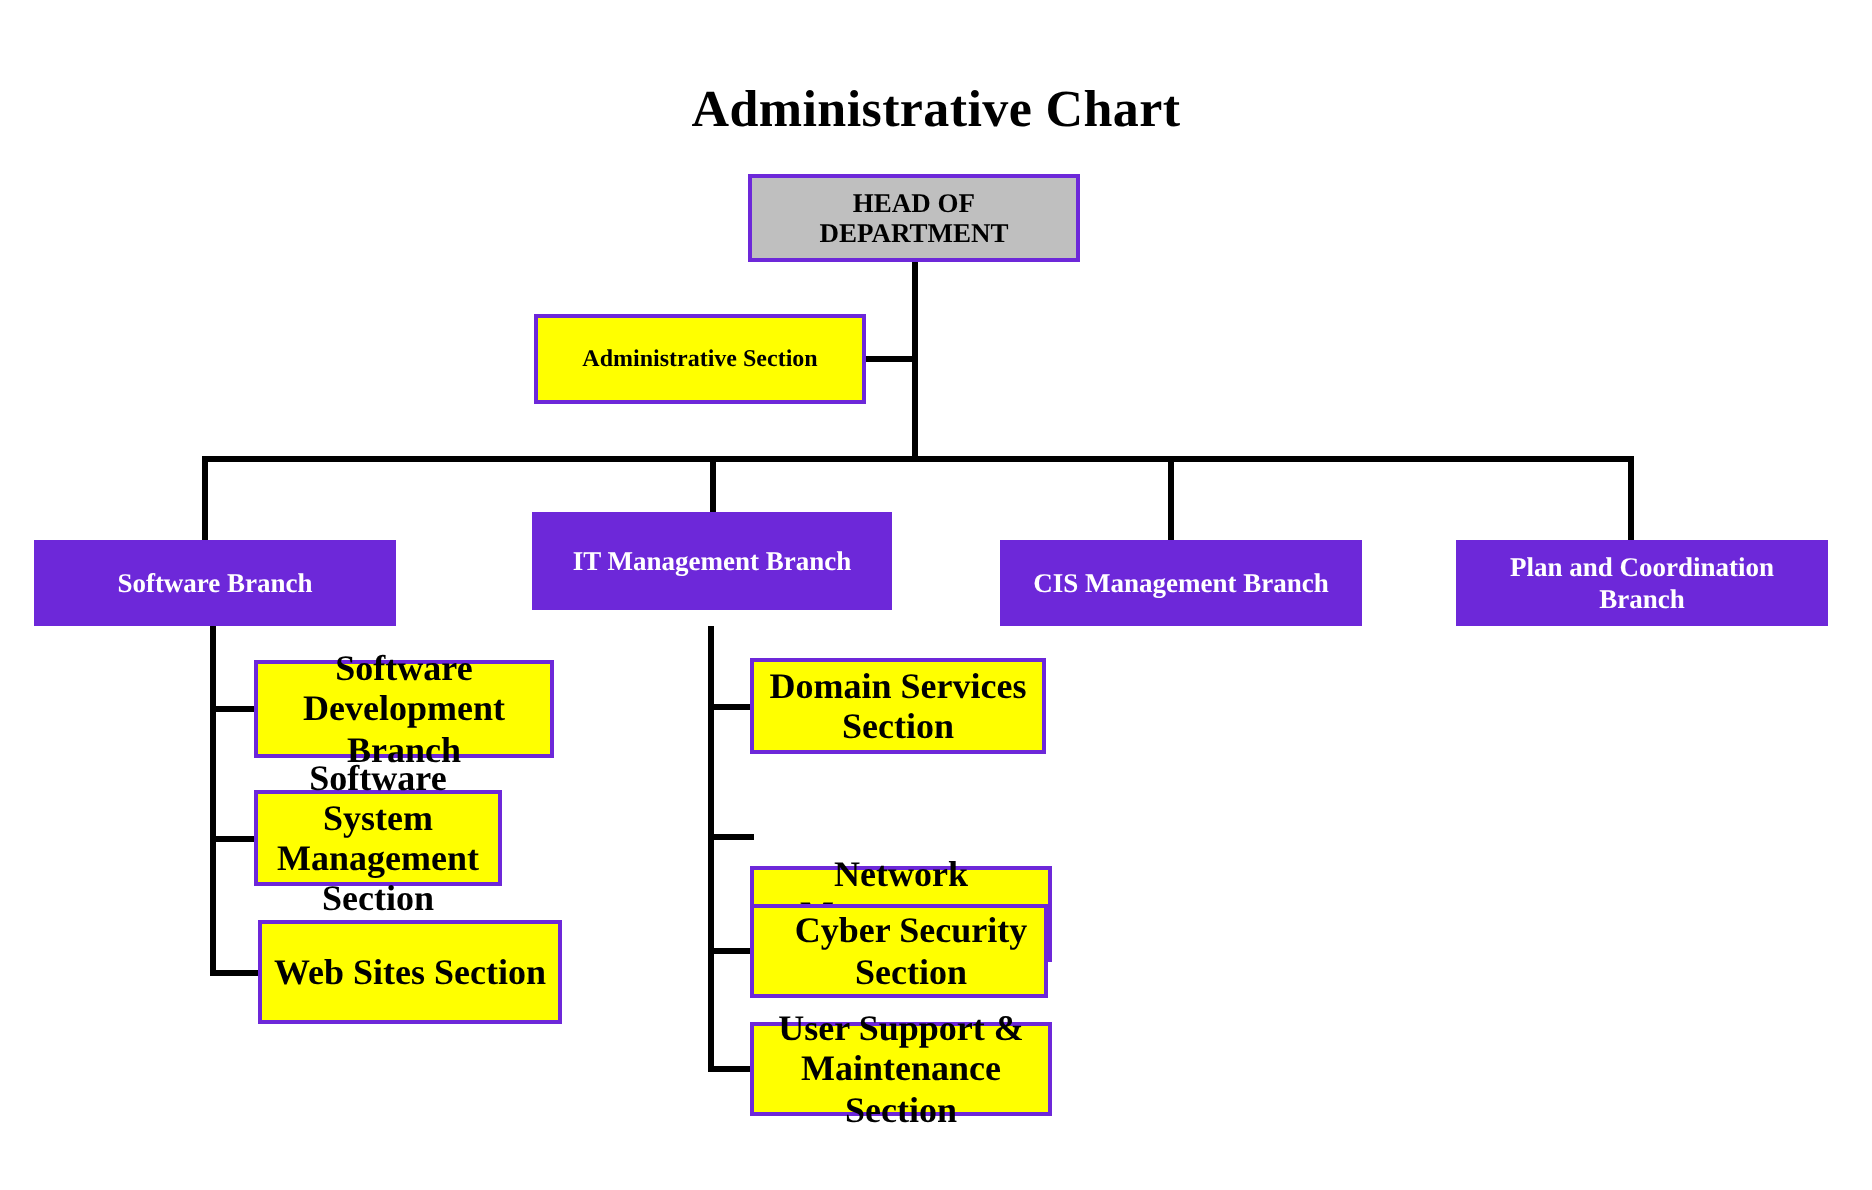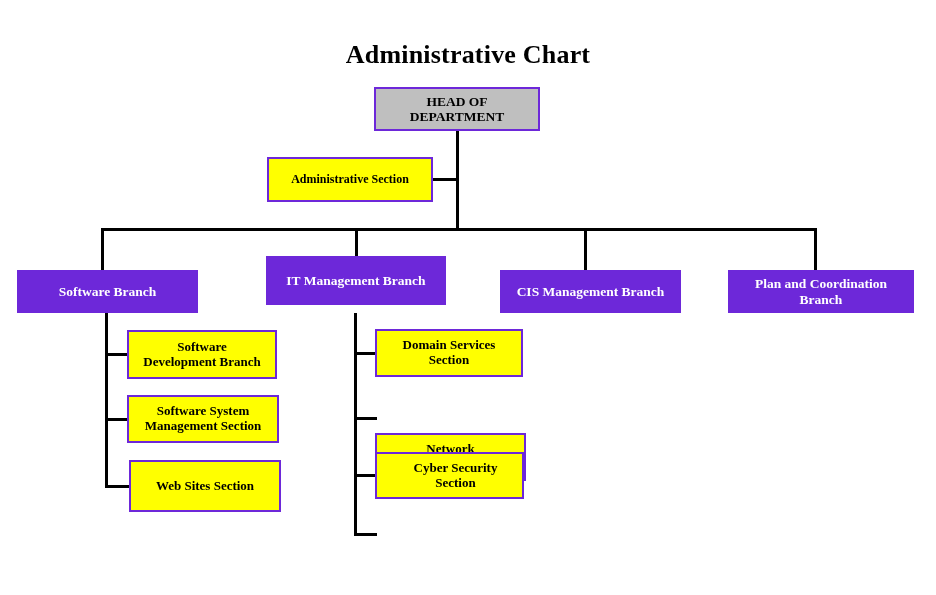--- a/index.html
+++ b/index.html
@@ -48,21 +48,21 @@
     background: #ffff00;
     color: #000000;
     font-size: 12px;
   }
   .node.navy {
     background: #6d28d9;
     color: #ffffff;
     font-size: 13.5px;
   }
   .node.sub {
-    font-size: 13px;
+    font-size: 18px;
   }
   .line {
     position: absolute;
     background: #000000;
   }
   .line.v { width: 3px; }
   .line.h { height: 3px; }
 </style>
 </head>
 <body>
@@ -103,28 +103,30 @@
   <div class="node navy" style="left:266px; top:256px; width:180px; height:49px;">IT Management Branch</div>
 
   <div class="node navy" style="left:728px; top:270px; width:186px; height:43px;">Plan and Coordination
 Branch</div>
 
   <div class="node navy" style="left:500px; top:270px; width:181px; height:43px;">CIS Management Branch</div>
 
   <div class="node yellow sub" style="left:127px; top:330px; width:150px; height:49px;">Software
 Development Branch</div>
 
-  <div class="node yellow sub" style="left:127px; top:395px; width:152px; height:48px;">Software System
+  <div class="node yellow sub" style="left:127px; top:395px; width:124px; height:48px;">Software System
 Management Section</div>
 
   <div class="node yellow sub" style="left:129px; top:460px; width:152px; height:52px;">Web Sites Section</div>
 
   <div class="node yellow sub" style="left:375px; top:329px; width:148px; height:48px;">Domain Services
 Section</div>
 
   <div class="node yellow sub" style="left:375px; top:393px; width:151px; height:48px;margin-top:40px;">Network
 Management Section</div>
 
   <div class="node yellow sub" style="left:375px; top:452px; width:149px; height:47px;padding-left:16px;">Cyber Security
 Section</div>
 
+  <div class="node yellow sub" style="left:375px; top:511px; width:151px; height:47px;">User Support &amp;
+Maintenance Section</div>
 
 </div>
 
 </body></html>

